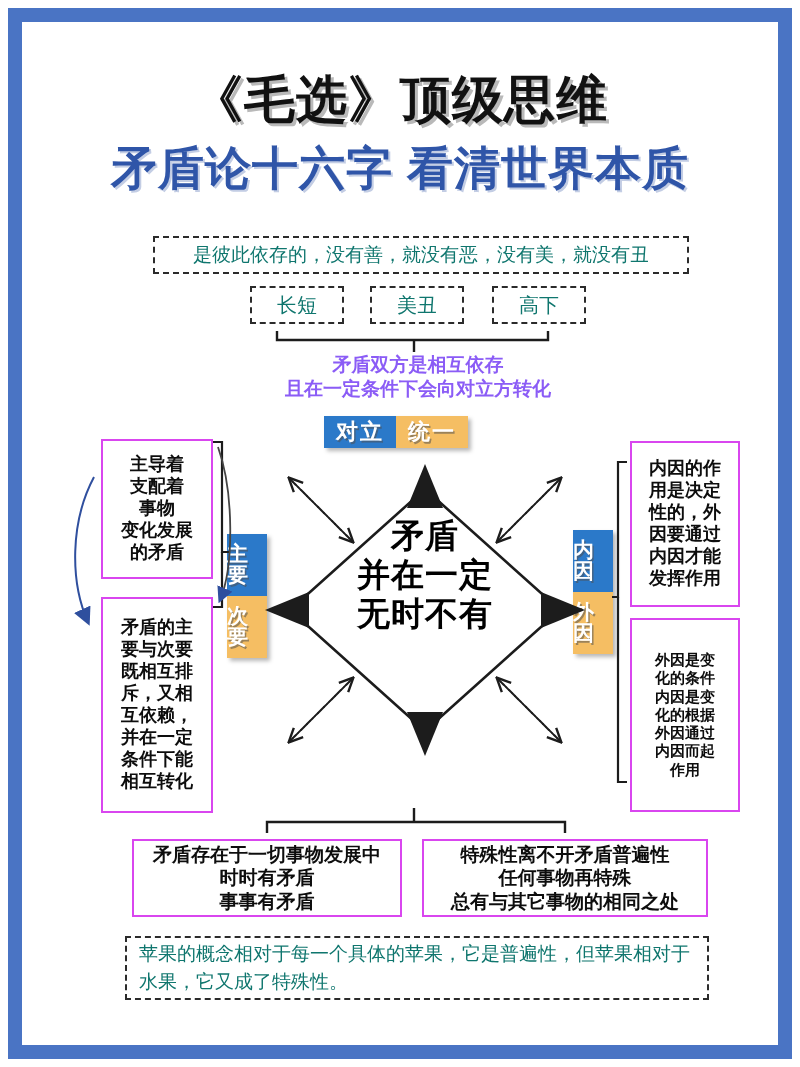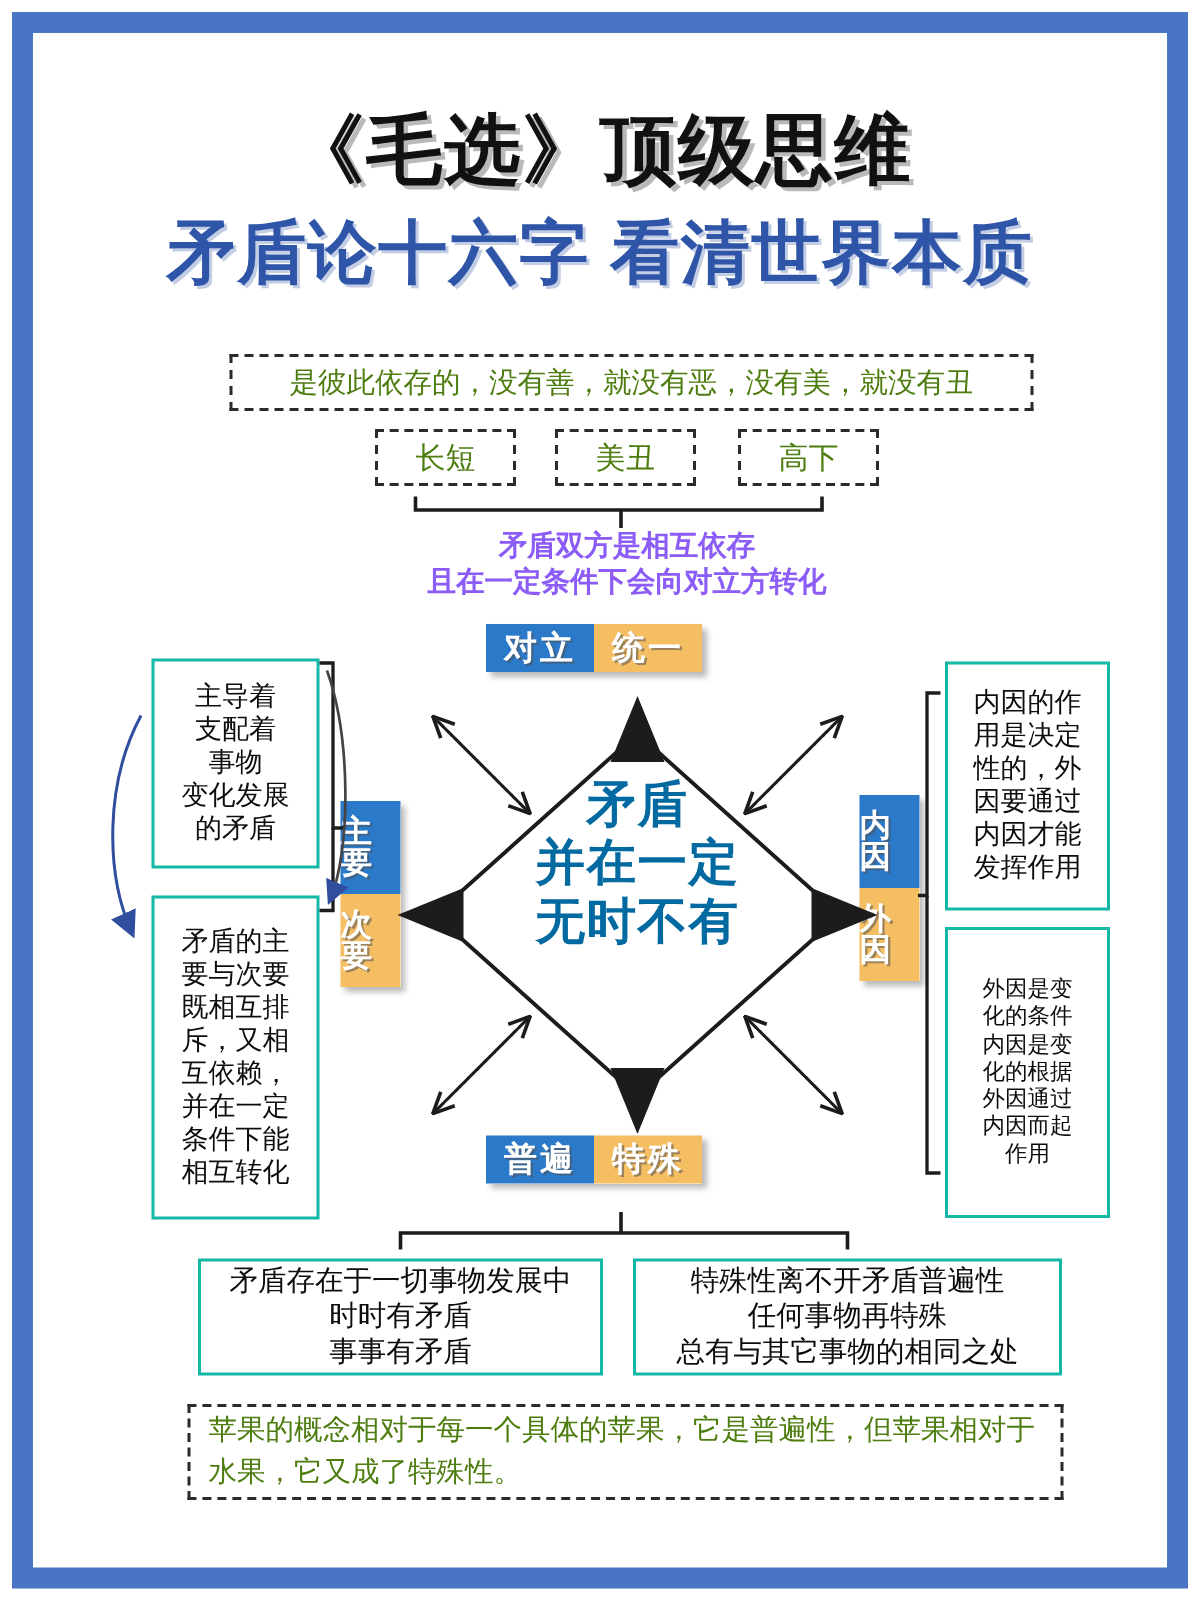--- a/index.html
+++ b/index.html
@@ -38,29 +38,29 @@
     letter-spacing:1px;
     text-shadow:2px 2px 0 #c3cde4;
     white-space:nowrap;
   }
   
   .dashbox{
     position:absolute;box-sizing:border-box;
     border:2px dashed #2b2b2b;
     background:#ffffff;
     display:flex;align-items:center;justify-content:center;
-    font-weight:normal;color:#4d7c0f;
+    font-weight:normal;color:#0f766e;
   }
   .solidbox{
     position:absolute;box-sizing:border-box;
-    border:2px solid #14b8a6;
+    border:2px solid #d946ef;
     background:#ffffff;
     display:flex;align-items:center;justify-content:center;
     text-align:center;
-    font-weight:normal;color:#0d0d0d;
+    font-weight:bold;color:#0d0d0d;
     line-height:1.22;
   }
   .plain{
     position:absolute;text-align:center;
     font-weight:bold;color:#8b5cf6;line-height:1.3;
   }
   
   .chip-row{position:absolute;display:flex;
     box-shadow:3px 3px 4px rgba(0,0,0,.28);}
   .chip{
@@ -78,21 +78,21 @@
     font-weight:bold;color:#ffffff;
     text-shadow:1.5px 1.5px 0 rgba(80,80,80,.55);
     line-height:1.02;
   }
   .chip-v.blue{background:#2b79c9;}
   .chip-v.orange{background:#f5be63;}
   
   .center-text{
     position:absolute;left:288px;top:495px;width:230px;
     text-align:center;font-size:33px;font-weight:bold;
-    color:#0369a1;line-height:1.18;letter-spacing:1px;
+    color:#000000;line-height:1.18;letter-spacing:1px;
   }
   svg.overlay{position:absolute;left:0;top:0;width:756px;height:1023px;
     pointer-events:none;}
 </style>
 </head>
 <body>
 
 <div class="frame">
   <div class="stage">
 
@@ -106,24 +106,20 @@
     <div class="dashbox" style="left:470px;top:264px;width:94px;height:38px;font-size:20px;">高下</div>
 
     <div class="plain" style="left:228px;top:331px;width:336px;font-size:19px;">矛盾双方是相互依存</div>
     <div class="plain" style="left:208px;top:355px;width:376px;font-size:19px;">且在一定条件下会向对立方转化</div>
 
     <div class="chip-row" style="left:302px;top:394px;">
       <div class="chip blue" style="width:72px;height:32px;font-size:22px;">对立</div>
       <div class="chip orange" style="width:72px;height:32px;font-size:22px;">统一</div>
     </div>
 
-    <div class="chip-row" style="left:302px;top:735px;">
-      <div class="chip blue" style="width:72px;height:32px;font-size:22px;">普遍</div>
-      <div class="chip orange" style="width:72px;height:32px;font-size:22px;">特殊</div>
-    </div>
 
     <div class="chip-col" style="left:205px;top:512px;">
       <div class="chip-v blue" style="width:40px;height:62px;font-size:21px;">主要</div>
       <div class="chip-v orange" style="width:40px;height:62px;font-size:21px;">次要</div>
     </div>
 
     <div class="chip-col" style="left:551px;top:508px;">
       <div class="chip-v blue" style="width:40px;height:62px;font-size:21px;">内因</div>
       <div class="chip-v orange" style="width:40px;height:62px;font-size:21px;">外因</div>
     </div>

